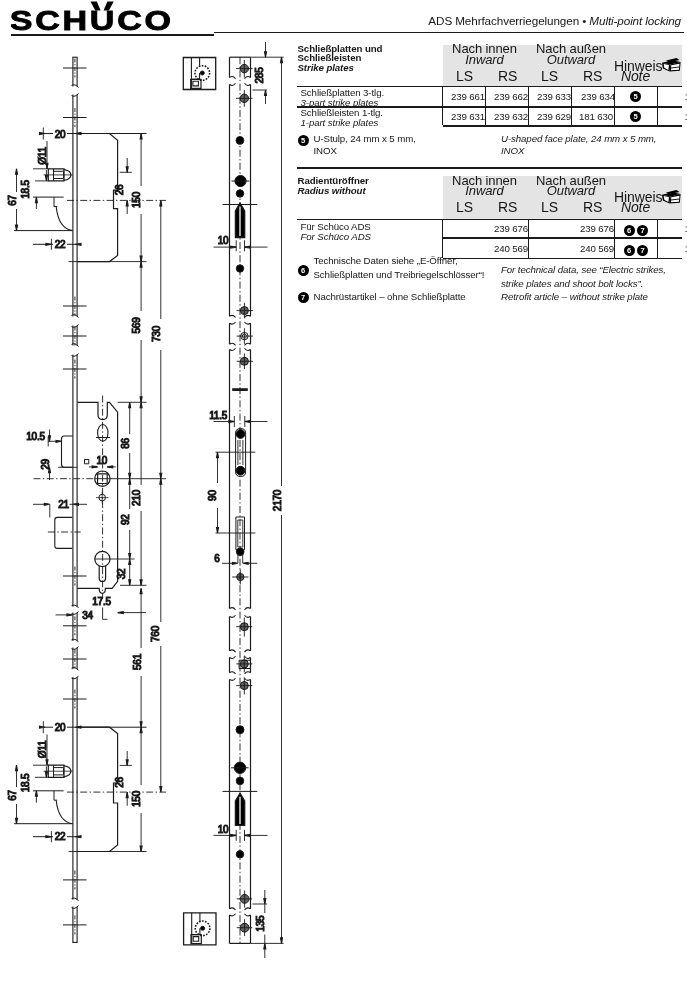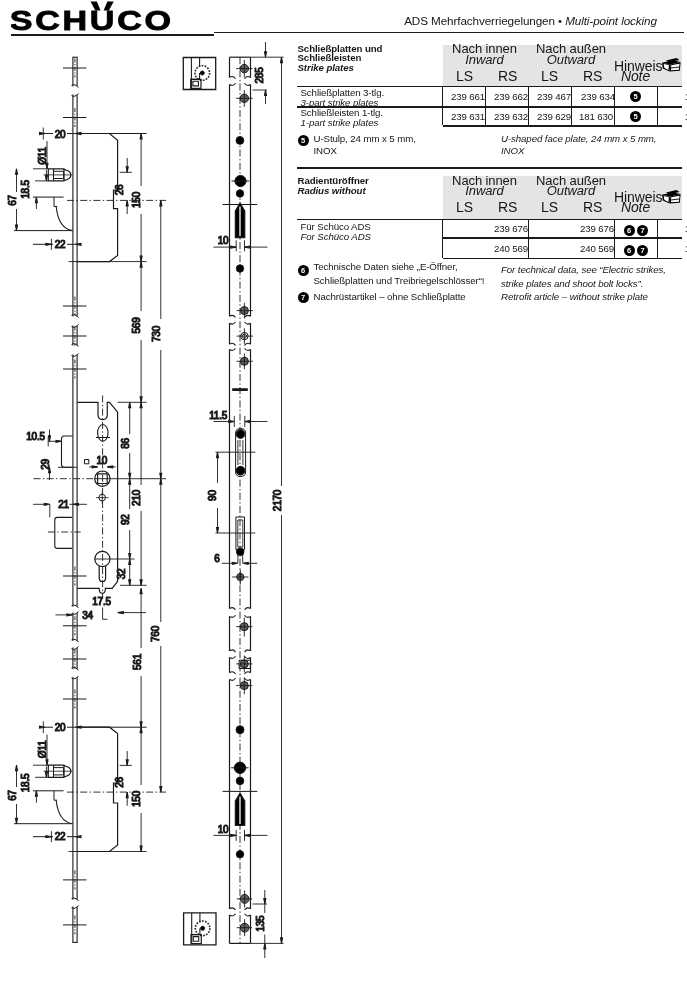--- a/index.html
+++ b/index.html
@@ -25,21 +25,21 @@
 <svg class="r" style="left:11px;top:0" width="180" height="34" viewBox="0 0 180 34">
   <g transform="scale(1.235,1)">
     <text x="-1" y="30.5" font-family="Liberation Sans,sans-serif" font-size="27.6" font-weight="bold" letter-spacing="2.2" fill="#000" stroke="#000" stroke-width="0.9">SCHUCO</text>
   </g>
   <polygon points="79.5,1.5 85.8,1.5 89.6,10.6 84.3,10.6" fill="#000"></polygon>
   <polygon points="96.4,1.5 102.7,1.5 97.9,10.6 92.6,10.6" fill="#000"></polygon>
 </svg>
 
 <div class="ln" style="left:11px;top:34.1px;width:203px;height:1.7px"></div>
 
-<div class="r" style="top:14.2px;left:380px;width:301px;text-align:center;font-size:11.7px;letter-spacing:-0.1px">ADS Mehrfachverriegelungen • <span class="i">Multi-point locking</span></div>
+<div class="r" style="top:14.2px;left:380px;width:301px;text-align:right;font-size:11.7px;letter-spacing:-0.1px">ADS Mehrfachverriegelungen • <span class="i">Multi-point locking</span></div>
 
 <div class="ln" style="left:214px;top:32.1px;width:470px;height:1.4px"></div>
 
 <div class="r t11 b lh92" style="left:297.5px;top:43.9px">Schließplatten und<br>Schließleisten<br><span class="i">Strike plates</span></div>
 
 <div class="r" style="left:443px;top:44.5px;width:239px;height:42px;background:#e4e4e4"></div>
 
 <div class="r t11 th2" style="left:441px;top:44.2px;width:87px;text-align:center">Nach innen<br><span class="i">Inward</span></div>
 
 <div class="r t11 th2" style="left:527px;top:44.2px;width:88px;text-align:center">Nach außen<br><span class="i">Outward</span></div>
@@ -69,21 +69,21 @@
 <div class="ln" style="left:485px;top:87px;width:1.2px;height:38px"></div>
 <div class="ln" style="left:528px;top:87px;width:1.4px;height:38px"></div>
 <div class="ln" style="left:570.5px;top:87px;width:1.2px;height:38px"></div>
 <div class="ln" style="left:613.5px;top:87px;width:1.4px;height:38px"></div>
 <div class="ln" style="left:656.5px;top:87px;width:1.2px;height:38px"></div>
 
 <div class="r t11 lh92" style="left:300.5px;top:88.3px">Schließplatten 3-tlg.<br><span class="i">3-part strike plates</span></div>
 
 <div class="num" style="left:443px;top:91px;width:42px">239 661</div>
 <div class="num" style="left:486px;top:91px;width:42px">239 662</div>
-<div class="num" style="left:529px;top:91px;width:42px">239 467</div>
+<div class="num" style="left:529px;top:91px;width:42px">239 633</div>
 <div class="num" style="left:571px;top:91px;width:44px">239 634</div>
 <div class="dot" style="left:630px;top:91.3px">5</div>
 <div class="num" style="left:648px;top:91px;width:42px">1</div>
 
 <div class="r t11 lh92" style="left:300.5px;top:108.2px">Schließleisten 1-tlg.<br><span class="i">1-part strike plates</span></div>
 
 <div class="num" style="left:443px;top:110.5px;width:42px">239 631</div>
 <div class="num" style="left:486px;top:110.5px;width:42px">239 632</div>
 <div class="num" style="left:529px;top:110.5px;width:42px">239 629</div>
 <div class="num" style="left:571px;top:110.5px;width:42px">181 630</div>
@@ -138,21 +138,21 @@
 <div class="dot" style="left:637px;top:225px">7</div>
 <div class="num" style="left:648px;top:223px;width:42px">1</div>
 
 <div class="num" style="left:443px;top:242.8px;width:85px">240 569</div>
 <div class="num" style="left:529px;top:242.8px;width:85px">240 569</div>
 <div class="dot" style="left:623.5px;top:244.8px">6</div>
 <div class="dot" style="left:637px;top:244.8px">7</div>
 <div class="num" style="left:648px;top:242.8px;width:42px">1</div>
 
 <div class="dot" style="left:297.5px;top:264.8px">6</div>
-<div class="r t11 lh138" style="left:313.5px;top:260px">Technische Daten siehe „E-Öffner,<br>Schließplatten und Treibriegelschlösser“!</div>
+<div class="r t11 lh138" style="left:313.5px;top:254px">Technische Daten siehe „E-Öffner,<br>Schließplatten und Treibriegelschlösser“!</div>
 <div class="r t11 i lh138" style="left:501px;top:263.2px">For technical data, see “Electric strikes,<br>strike plates and shoot bolt locks”.</div>
 
 <div class="dot" style="left:297.5px;top:292px">7</div>
 <div class="r t11" style="left:313.5px;top:292.4px">Nachrüstartikel – ohne Schließplatte</div>
 <div class="r t11 i" style="left:501px;top:292.4px">Retrofit article – without strike plate</div>
 
 <svg class="r" style="left:0;top:0" width="687" height="997" viewBox="0 0 687 997">
 <defs>
 <pattern id="xh" patternUnits="userSpaceOnUse" width="2.0" height="2.0">
   <path d="M0,0 L2,2 M2,0 L0,2" stroke="#000" stroke-width="0.62"></path>

